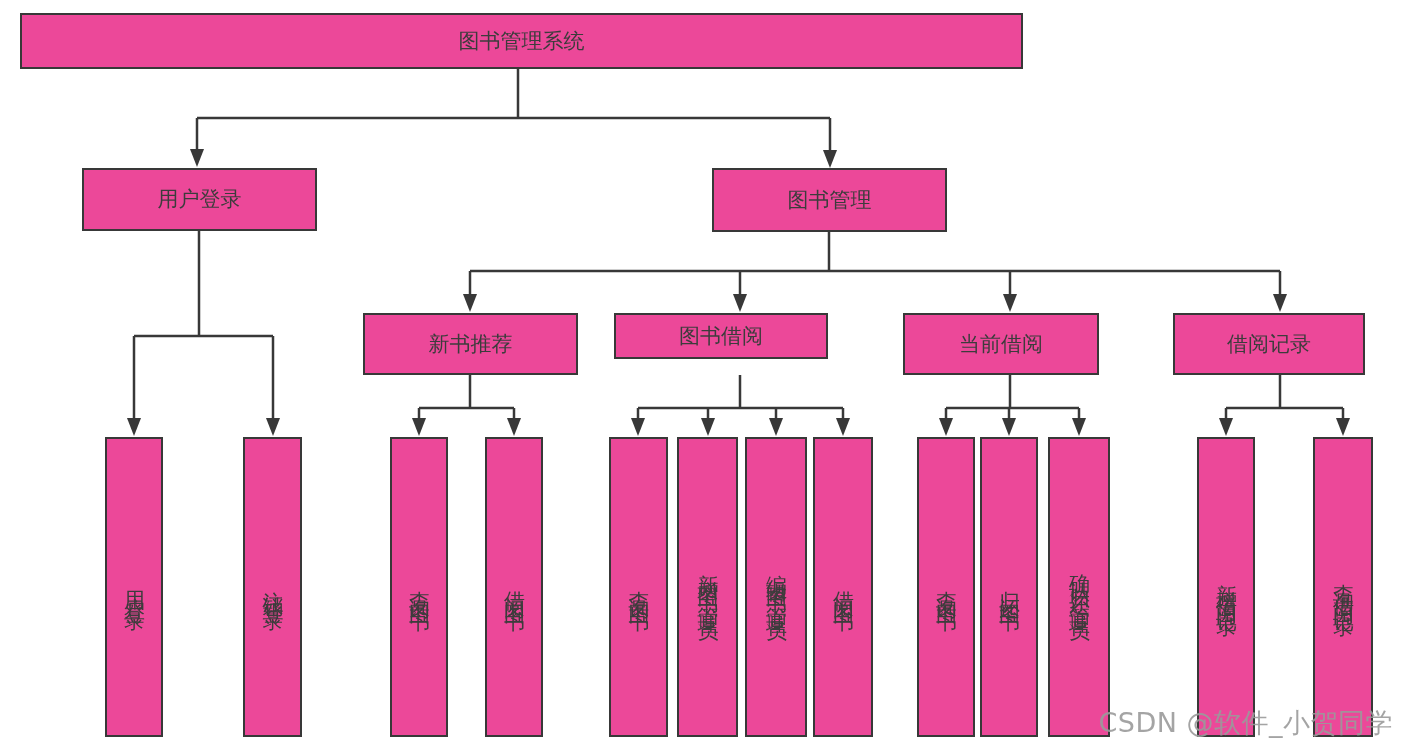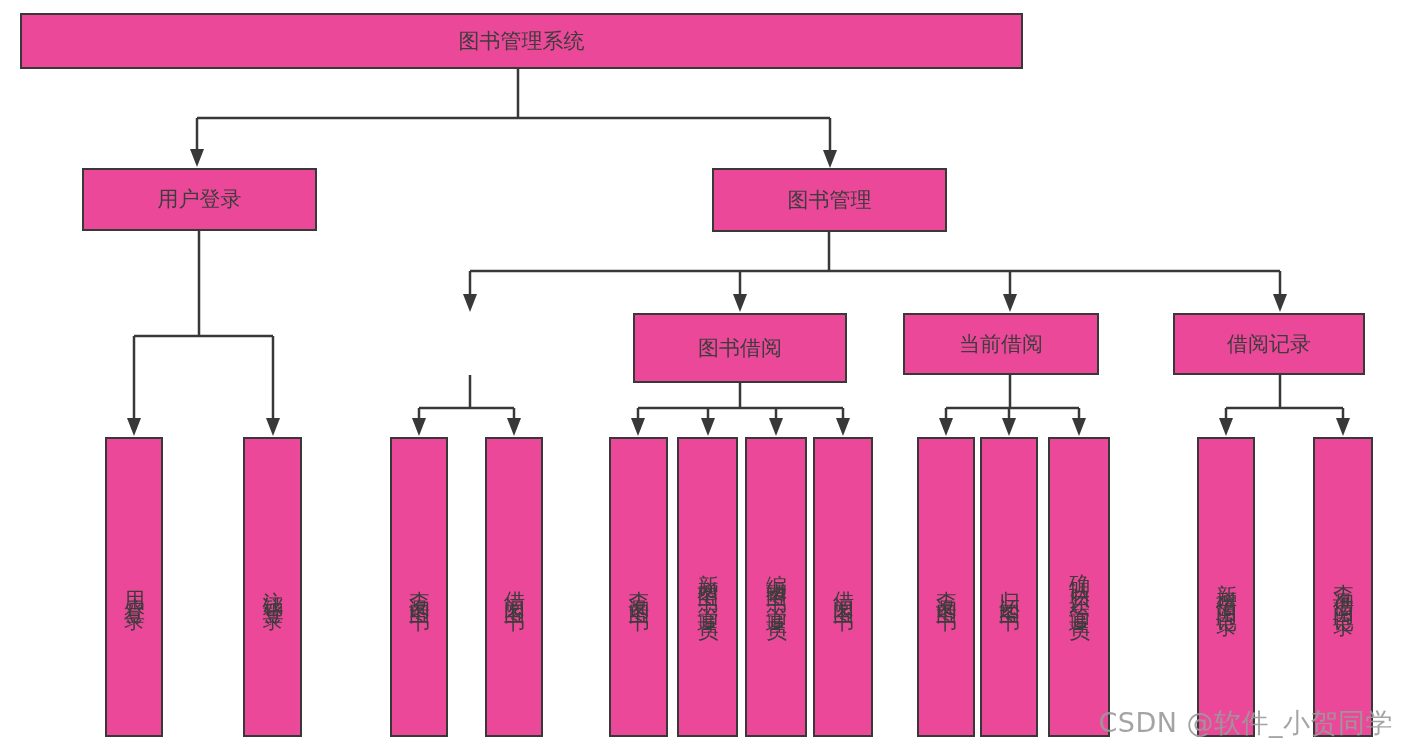--- a/index.html
+++ b/index.html
@@ -117,21 +117,22 @@
     <polygon class="connector-arrow" points="1219,418 1233,418 1226,436"></polygon>
     <path class="connector-line" d="M1343 408 V419"></path>
     <polygon class="connector-arrow" points="1336,418 1350,418 1343,436"></polygon>
   </svg>
 
   <div class="node" style="left:20px; top:13px; width:1003px; height:56px;">图书管理系统</div>
 
   <div class="node" style="left:82px; top:168px; width:235px; height:63px;">用户登录</div>
   <div class="node" style="left:712px; top:168px; width:235px; height:64px;text-align:right;">图书管理</div>
 
-  <div class="node" style="left:633px; top:313px; width:214px; height:70px;">图书借阅</div>
+  <div class="node" style="left:363px; top:313px; width:215px; height:62px;">新书推荐</div>
+  <div class="node" style="left:614px; top:313px; width:214px; height:46px;">图书借阅</div>
   <div class="node" style="left:903px; top:313px; width:196px; height:62px;">当前借阅</div>
   <div class="node" style="left:1173px; top:313px; width:192px; height:62px;">借阅记录</div>
 
   <div class="node v-node" style="left:105px; top:437px; width:58px; height:300px;">用户登录</div>
   <div class="node v-node" style="left:243px; top:437px; width:59px; height:300px;">注销登录</div>
 
   <div class="node v-node" style="left:390px; top:437px; width:58px; height:300px;">查询图书</div>
   <div class="node v-node" style="left:485px; top:437px; width:58px; height:300px;">借阅图书</div>
 
   <div class="node v-node" style="left:609px; top:437px; width:59px; height:300px;">查询图书</div>

